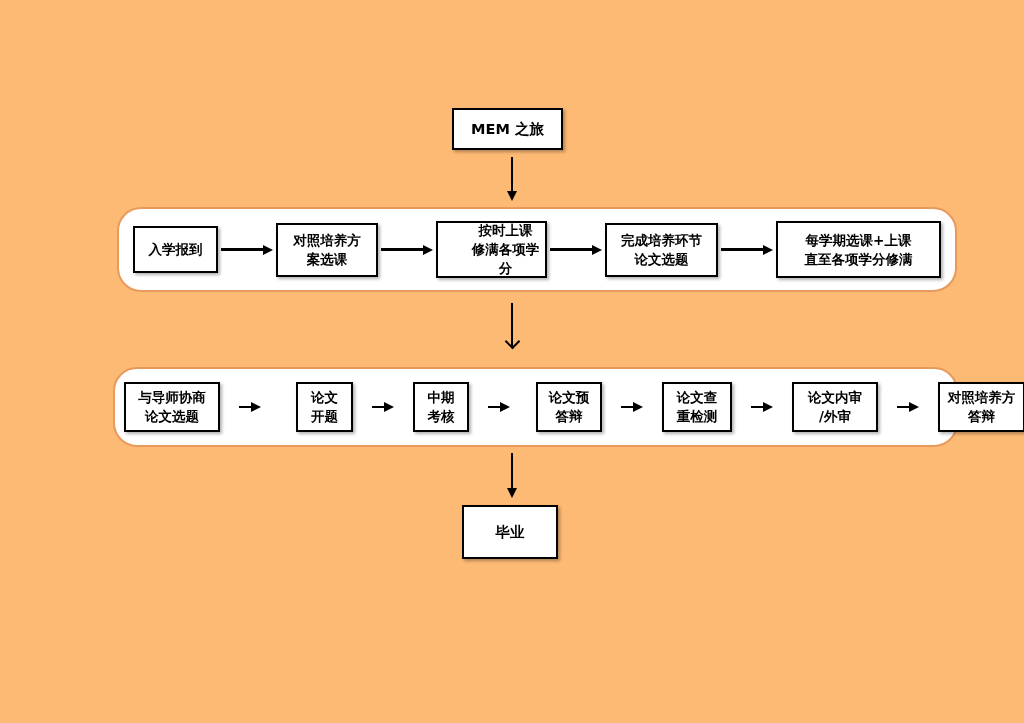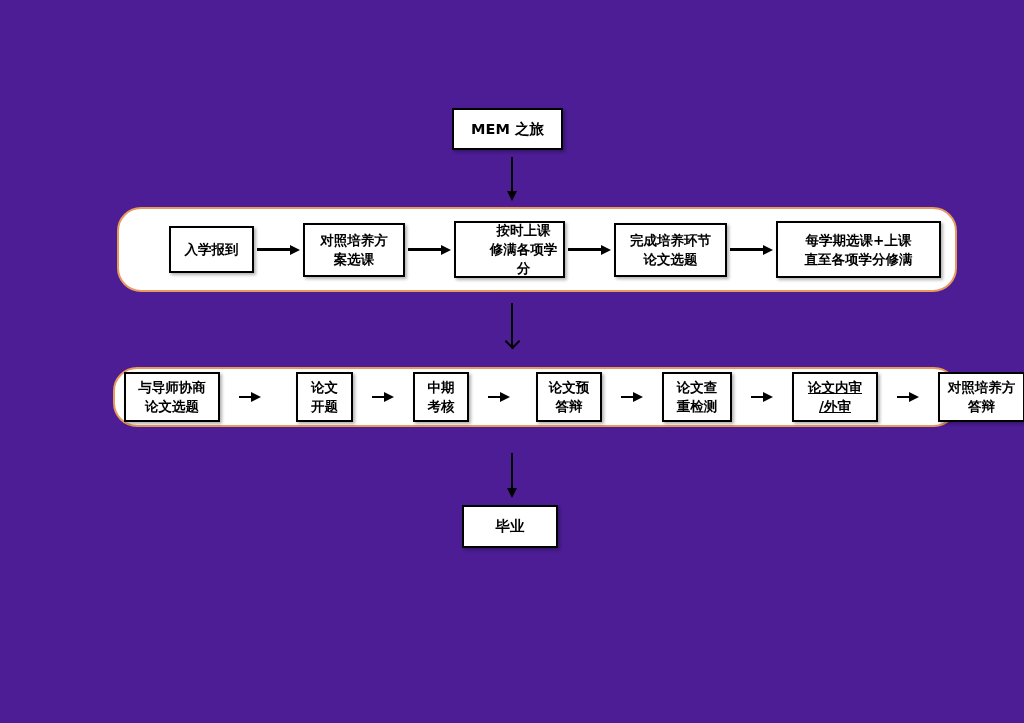--- a/index.html
+++ b/index.html
@@ -1,19 +1,19 @@
 <!DOCTYPE html>
 <html><head>
 <meta charset="utf-8">
 <style>
   html,body{margin:0;padding:0;background:#ffffff;}
   .canvas{
     position:relative;
     width:1024px;height:723px;
-    background:#4c1d95;
+    background:#fdba74;
     font-family:"DejaVu Sans","Liberation Sans",sans-serif;
     font-weight:bold;
     color:#000;
     overflow:hidden;
   }
   
   .nb{
     box-sizing:border-box;
     border:2.4px solid #000;
     background:#fff;
@@ -30,21 +30,21 @@
   .stage{
     position:absolute;
     box-sizing:border-box;
     border:2px solid #E8995C;
     border-radius:24px;
     background:#fff;
     display:flex;
     align-items:center;
   }
   .stage1{left:117px;top:207px;width:840px;height:85px;padding:0 14px;}
-  .stage2{left:113px;top:367px;width:845px;height:60px;padding:0 9px;gap:16px;}
+  .stage2{left:113px;top:367px;width:845px;height:80px;padding:0 9px;gap:16px;}
   
   .harrow{flex:1 1 auto;display:flex;align-items:center;margin:0 3px;min-width:22px;}
   .harrow .shaft{flex:1;height:2.5px;background:#000;}
   .harrow .head{
     width:0;height:0;flex:0 0 auto;
     border-top:5.5px solid transparent;
     border-bottom:5.5px solid transparent;
     border-left:10px solid #000;
   }
   
@@ -63,32 +63,32 @@
     border-right:2.5px solid #000;
     border-bottom:2.5px solid #000;
     transform:rotate(45deg);
     margin-top:-10px;
   }
   .va1{left:505px;top:157px;height:44px;}
   .va2{left:505px;top:303px;height:44px;}
   .va3{left:505px;top:453px;height:45px;}
   
   .n-title{left:452px;top:108px;width:111px;height:42px;font-size:14.5px;}
-  .n-end{left:462px;top:505px;width:96px;height:43px;font-size:14.5px;}
-  .r1b1{width:85px;height:47px;margin-left:36px;}
+  .n-end{left:462px;top:505px;width:96px;height:54px;font-size:14.5px;}
+  .r1b1{width:85px;height:47px;}
   .r1b2{width:102px;height:54px;}
   .r1b3{width:111px;height:57px;padding-left:28px;}
   .r1b4{width:113px;height:54px;}
   .r1b5{width:165px;height:57px;}
   .r2b1{width:96px;height:50px;}
   .r2b2{width:57px;height:50px;margin-left:16px;}
   .r2b3{width:56px;height:50px;}
   .r2b4{width:66px;height:50px;margin-left:7px;}
   .r2b5{width:70px;height:50px;}
-  .r2b6{width:86px;height:50px;text-decoration:underline;}
+  .r2b6{width:86px;height:50px;}
   .r2b7{width:87px;height:50px;}
 </style>
 </head>
 <body>
 
 <div class="canvas">
 
   <div class="nb abs n-title">MEM 之旅</div>
 
   <div class="varrow va1">

